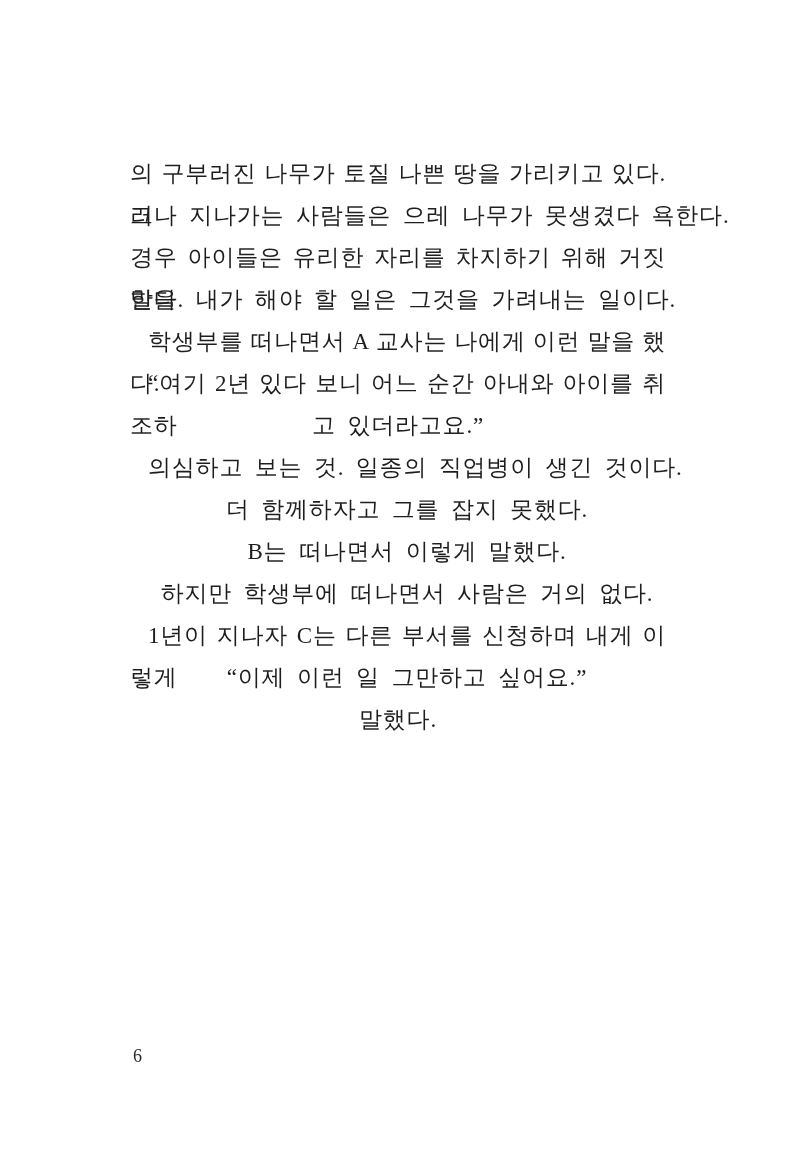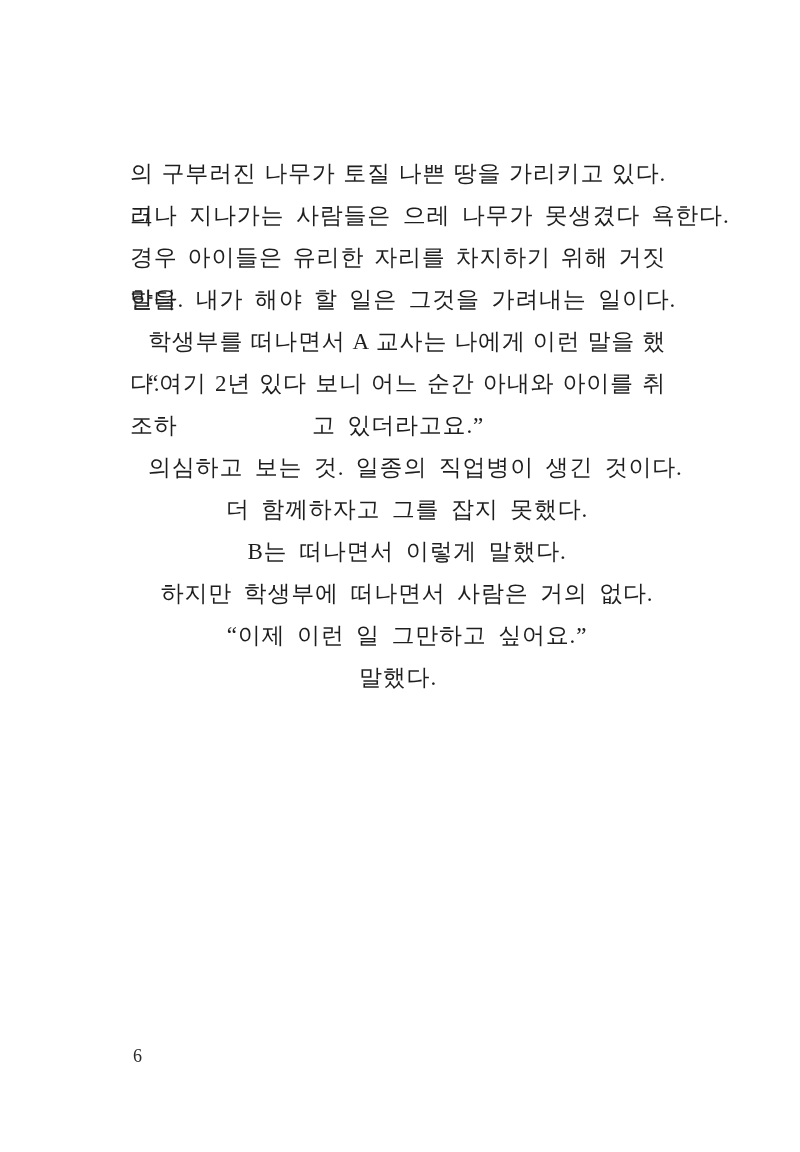--- a/index.html
+++ b/index.html
@@ -68,17 +68,18 @@
       <div class="line">러나 지나가는 사람들은 으레 나무가 못생겼다 욕한다.</div>
       <div class="line justify">경우 아이들은 유리한 자리를 차지하기 위해 거짓말을</div>
       <div class="line">한다. 내가 해야 할 일은 그것을 가려내는 일이다.</div>
       <div class="line indent justify">학생부를 떠나면서 A 교사는 나에게 이런 말을 했다.</div>
       <div class="line indent justify">“여기 2년 있다 보니 어느 순간 아내와 아이를 취조하</div>
       <div class="line">고 있더라고요.”</div>
       <div class="line indent">의심하고 보는 것. 일종의 직업병이 생긴 것이다.</div>
       <div class="line indent">더 함께하자고 그를 잡지 못했다.</div>
       <div class="line indent">B는 떠나면서 이렇게 말했다.</div>
       <div class="line indent">하지만 학생부에 떠나면서 사람은 거의 없다.</div>
+      <div class="line indent justify">1년이 지나자 C는 다른 부서를 신청하며 내게 이렇게</div>
       <div class="line indent">“이제 이런 일 그만하고 싶어요.”</div>
       <div class="line">말했다.</div>
     </div>
   <div class="folio">6</div>
 </div>
 
 </body></html>

